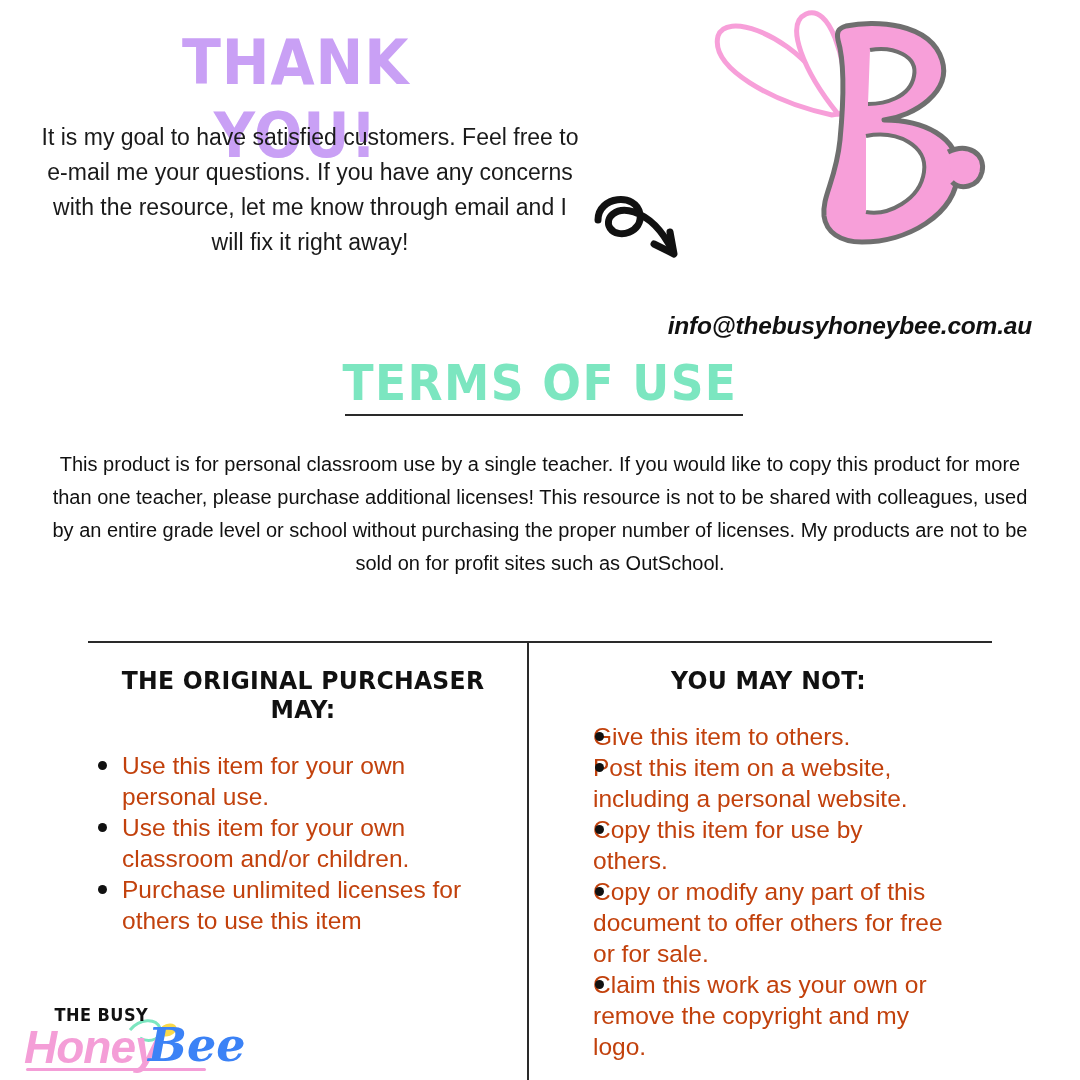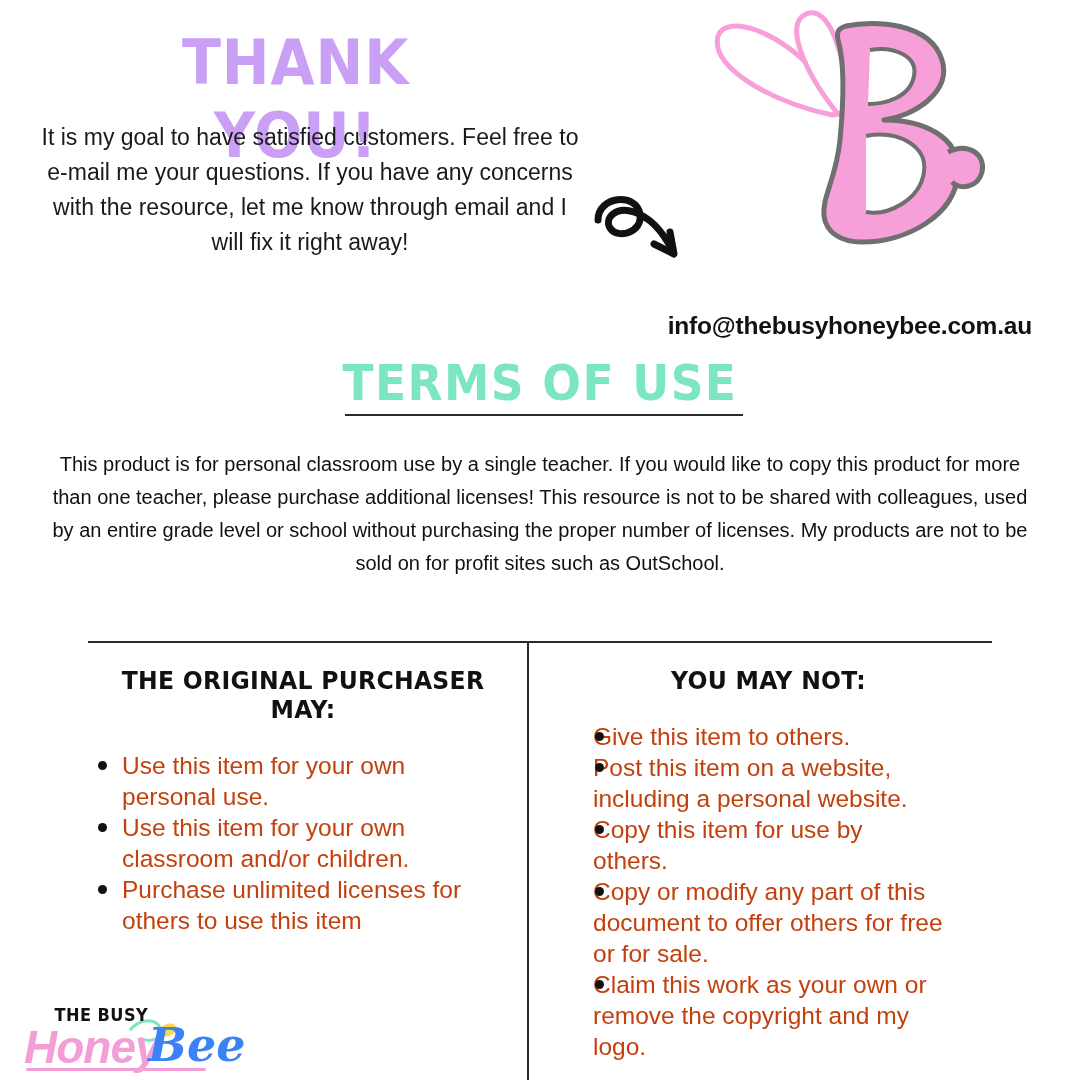--- a/index.html
+++ b/index.html
@@ -48,20 +48,21 @@
 
   
   .email {
     position: absolute;
     right: 48px;
     top: 312px;
     font-size: 24.5px;
     font-weight: bold;
     color: #111111;
     letter-spacing: -0.2px;
+    font-style: italic;
   }
 
   
   .arrow {
     position: absolute;
     left: 590px;
     top: 182px;
     width: 110px;
     height: 100px;
   }

